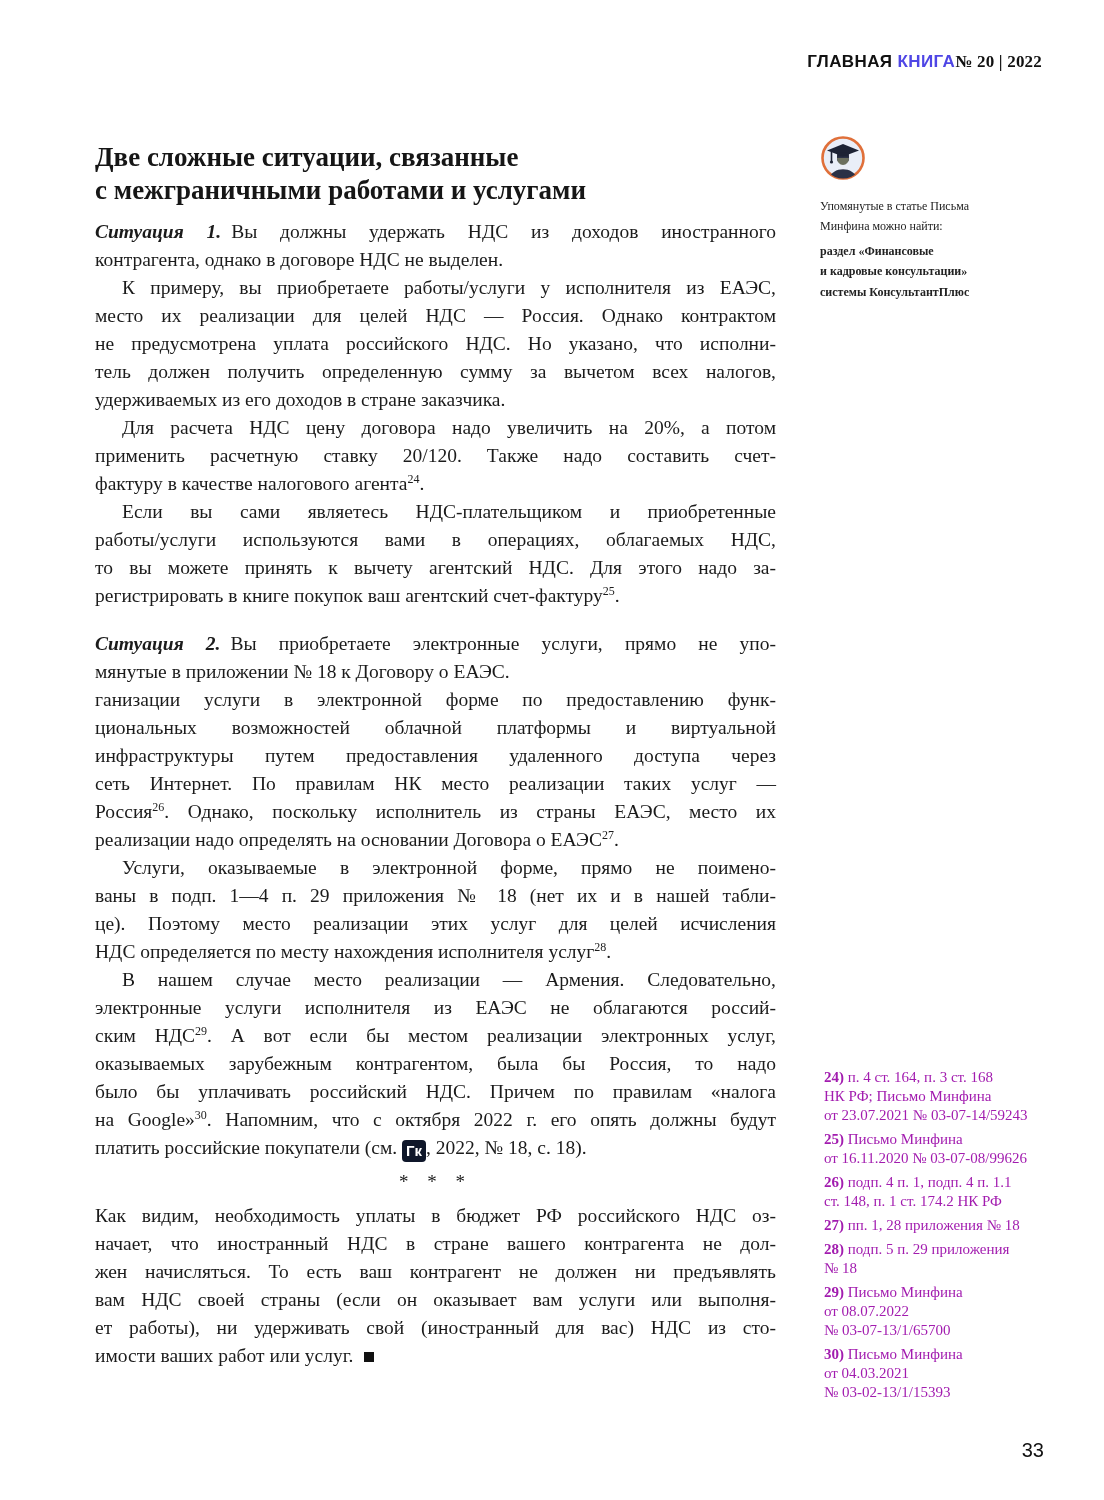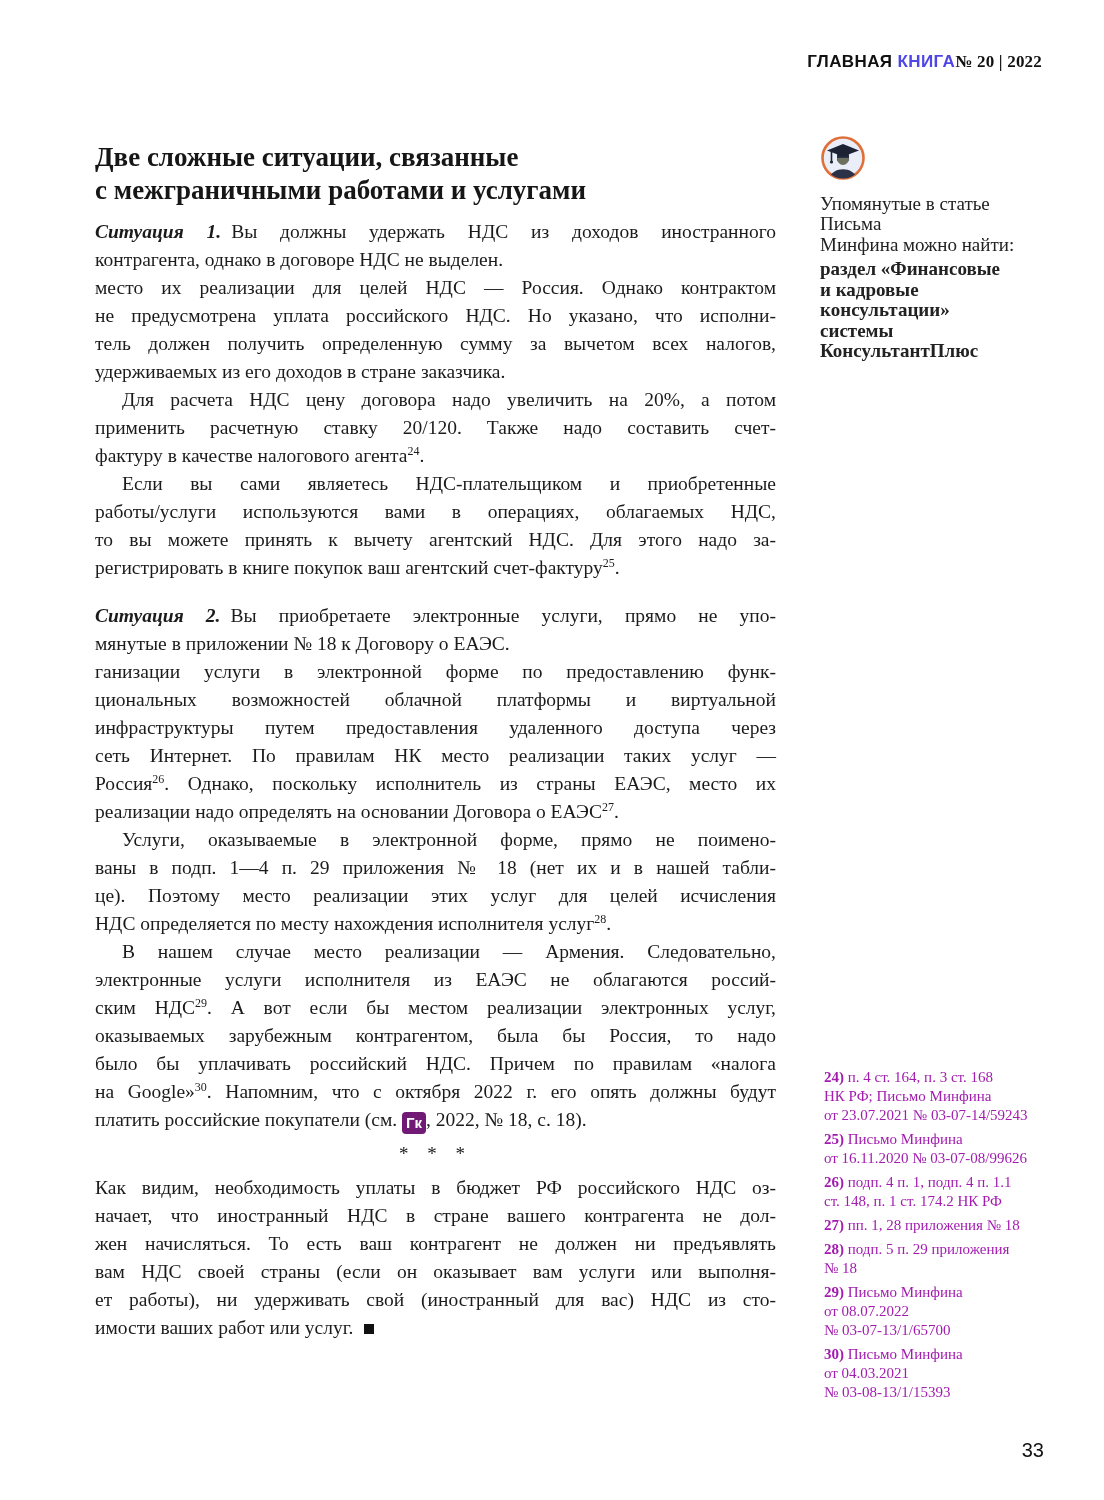--- a/index.html
+++ b/index.html
@@ -27,29 +27,29 @@
   .article { font-size:19.5px; line-height:28px; }
   .para { margin:0; }
   .para.gap-before { margin-top:20px; }
   .ln { text-align:justify; text-align-last:justify; }
   .ln.last { text-align-last:left; }
   .ln.indent { padding-left:27px; }
   .lead { font-weight:bold; font-style:italic; margin-right:10px; }
   sup { font-size:12px; line-height:0; vertical-align:super; }
   .separator { text-align:center; font-size:19px; letter-spacing:7px; margin:6px 0; line-height:28px; }
   .gk-badge {
-    display:inline-block; background:#701a75; color:#fff;
+    display:inline-block; background:#0f172a; color:#fff;
     font-family:"Liberation Sans", sans-serif; font-weight:bold; font-style:normal;
     font-size:15px; line-height:17px; padding:2px 4px 3px 4px; border-radius:4px;
     vertical-align:-2px;
   }
   .end-mark { display:inline-block; width:10px; height:10px; background:#111; margin-left:6px; }
 
   
-  .sidebar-note { position:absolute; left:820px; top:135px; width:228px; font-size:19px; line-height:20.5px; color:#222; }
+  .sidebar-note { position:absolute; left:820px; top:135px; width:228px; font-size:12px; line-height:20.5px; color:#222; }
   .sidebar-note .icon-wrap { margin:0 0 8px 0; }
   .note-bold { font-weight:bold; margin-top:4px; }
 
   .footnotes { position:absolute; left:824px; top:1068px; width:236px; font-size:15px; line-height:19px; color:#a21caf; }
   .footnote { margin-bottom:5px; }
   .footnote b { font-weight:bold; }
 
   .page-num {
     position:absolute; top:1427px; right:60px;
     font-family:"Liberation Sans", sans-serif; font-size:20px; color:#111;margin-top:12px;
@@ -68,20 +68,21 @@
     <h1 class="title" id="article-title">
         <div>Две сложные ситуации, связанные</div>
         <div>с межграничными работами и услугами</div>
       </h1>
     <div class="article" id="article-body">
         <div class="para">
           <div class="ln"><span class="lead">Ситуация 1.</span>Вы должны удержать НДС из доходов иностранного</div>
           <div class="ln last">контрагента, однако в договоре НДС не выделен.</div>
         </div>
         <div class="para">
+          <div class="ln indent">К примеру, вы приобретаете работы/услуги у исполнителя из ЕАЭС,</div>
           <div class="ln">место их реализации для целей НДС — Россия. Однако контрактом</div>
           <div class="ln">не предусмотрена уплата российского НДС. Но указано, что исполни-</div>
           <div class="ln">тель должен получить определенную сумму за вычетом всех налогов,</div>
           <div class="ln last">удерживаемых из его доходов в стране заказчика.</div>
         </div>
         <div class="para">
           <div class="ln indent">Для расчета НДС цену договора надо увеличить на 20%, а потом</div>
           <div class="ln">применить расчетную ставку 20/120. Также надо составить счет-</div>
           <div class="ln last">фактуру в качестве налогового агента<sup>24</sup>.</div>
         </div>
@@ -184,19 +185,19 @@
         <div>№ 18</div>
       </div>
       <div class="footnote">
         <div><b>29)</b> Письмо Минфина</div>
         <div>от 08.07.2022</div>
         <div>№ 03-07-13/1/65700</div>
       </div>
       <div class="footnote">
         <div><b>30)</b> Письмо Минфина</div>
         <div>от 04.03.2021</div>
-        <div>№ 03-08-13/1/15393</div>
+        <div>№ 03-02-13/1/15393</div>
       </div>
     </div>
 
   <div class="page-num">33</div>
 
 </div>
 
 </body></html>

